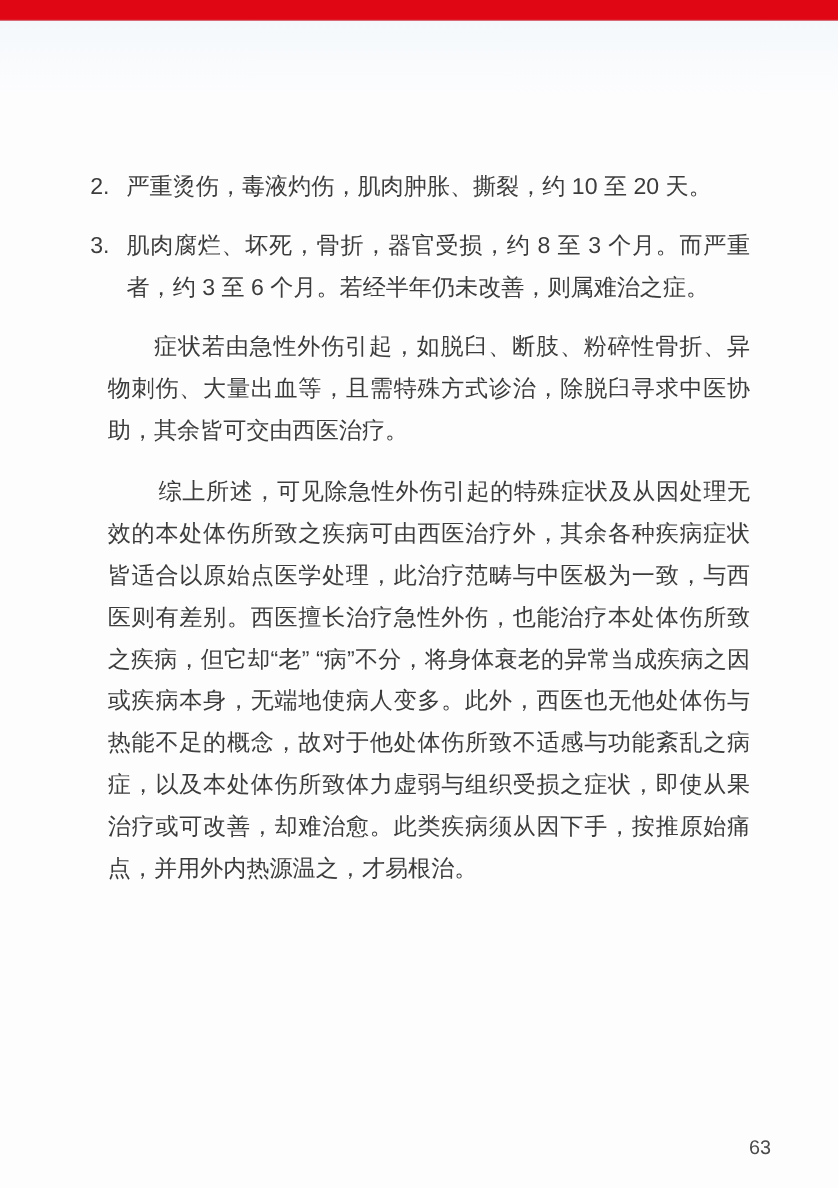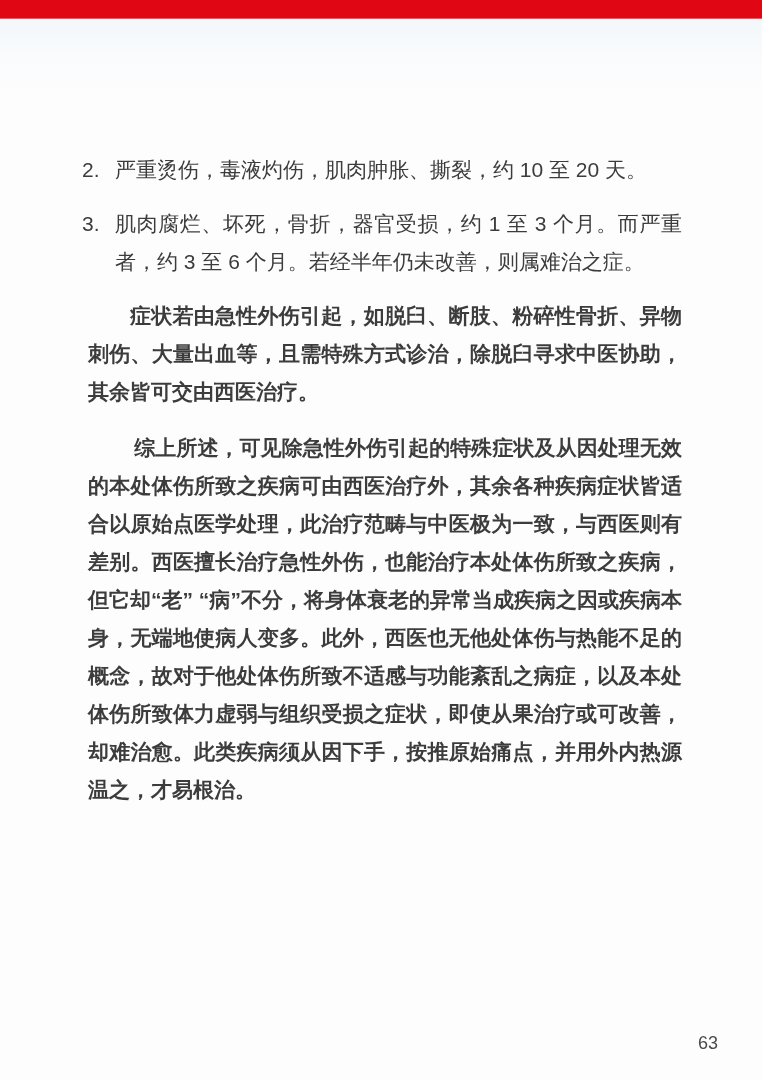--- a/index.html
+++ b/index.html
@@ -46,52 +46,51 @@
     margin: 0 0 16px 0;
   }
   .list-item .num {
     flex: 0 0 33px;
   }
   .list-item .txt {
     flex: 1 1 auto;
     text-align: justify;
   }
   .para {
-    margin: 12px 0 0 6px;
+    margin: 12px 0 0 16px;
     text-indent: 2em;
-    font-weight: bold;
   }
   .para.summary {
     margin-top: 18px;
     text-indent: 2.2em;
   }
   .page-number {
     position: absolute;
-    right: 44px;
+    right: 61px;
     bottom: 26px;
     font-size: 18px;
     color: #4a4a4a; 
   }
 </style>
 </head>
 <body>
 
 <div class="top-bar" style="background: rgb(224, 6, 19);"></div>
 <div class="top-fade"></div>
 
 <div class="content" style="color: rgb(60, 60, 60);">
 
   <div class="list-item">
     <span class="num">2.</span>
     <span class="txt">严重烫伤，毒液灼伤，肌肉肿胀、撕裂，约 10 至 20 天。</span>
   </div>
 
   <div class="list-item">
     <span class="num">3.</span>
-    <span class="txt">肌肉腐烂、坏死，骨折，器官受损，约 1 至 3 个月。而严重者，约 3 至 6 个月。若经半年仍未改善，则属难治之症。</span>
+    <span class="txt">肌肉腐烂、坏死，骨折，器官受损，约 8 至 3 个月。而严重者，约 3 至 6 个月。若经半年仍未改善，则属难治之症。</span>
   </div>
 
   <p class="para">症状若由急性外伤引起，如脱臼、断肢、粉碎性骨折、异物刺伤、大量出血等，且需特殊方式诊治，除脱臼寻求中医协助，其余皆可交由西医治疗。</p>
 
   <p class="para summary">综上所述，可见除急性外伤引起的特殊症状及从因处理无效的本处体伤所致之疾病可由西医治疗外，其余各种疾病症状皆适合以原始点医学处理，此治疗范畴与中医极为一致，与西医则有差别。西医擅长治疗急性外伤，也能治疗本处体伤所致之疾病，但它却“老” “病”不分，将身体衰老的异常当成疾病之因或疾病本身，无端地使病人变多。此外，西医也无他处体伤与热能不足的概念，故对于他处体伤所致不适感与功能紊乱之病症，以及本处体伤所致体力虚弱与组织受损之症状，即使从果治疗或可改善，却难治愈。此类疾病须从因下手，按推原始痛点，并用外内热源温之，才易根治。</p>
 
 </div>
 
 <div class="page-number" style="color: rgb(74, 74, 74);">63</div>
 

